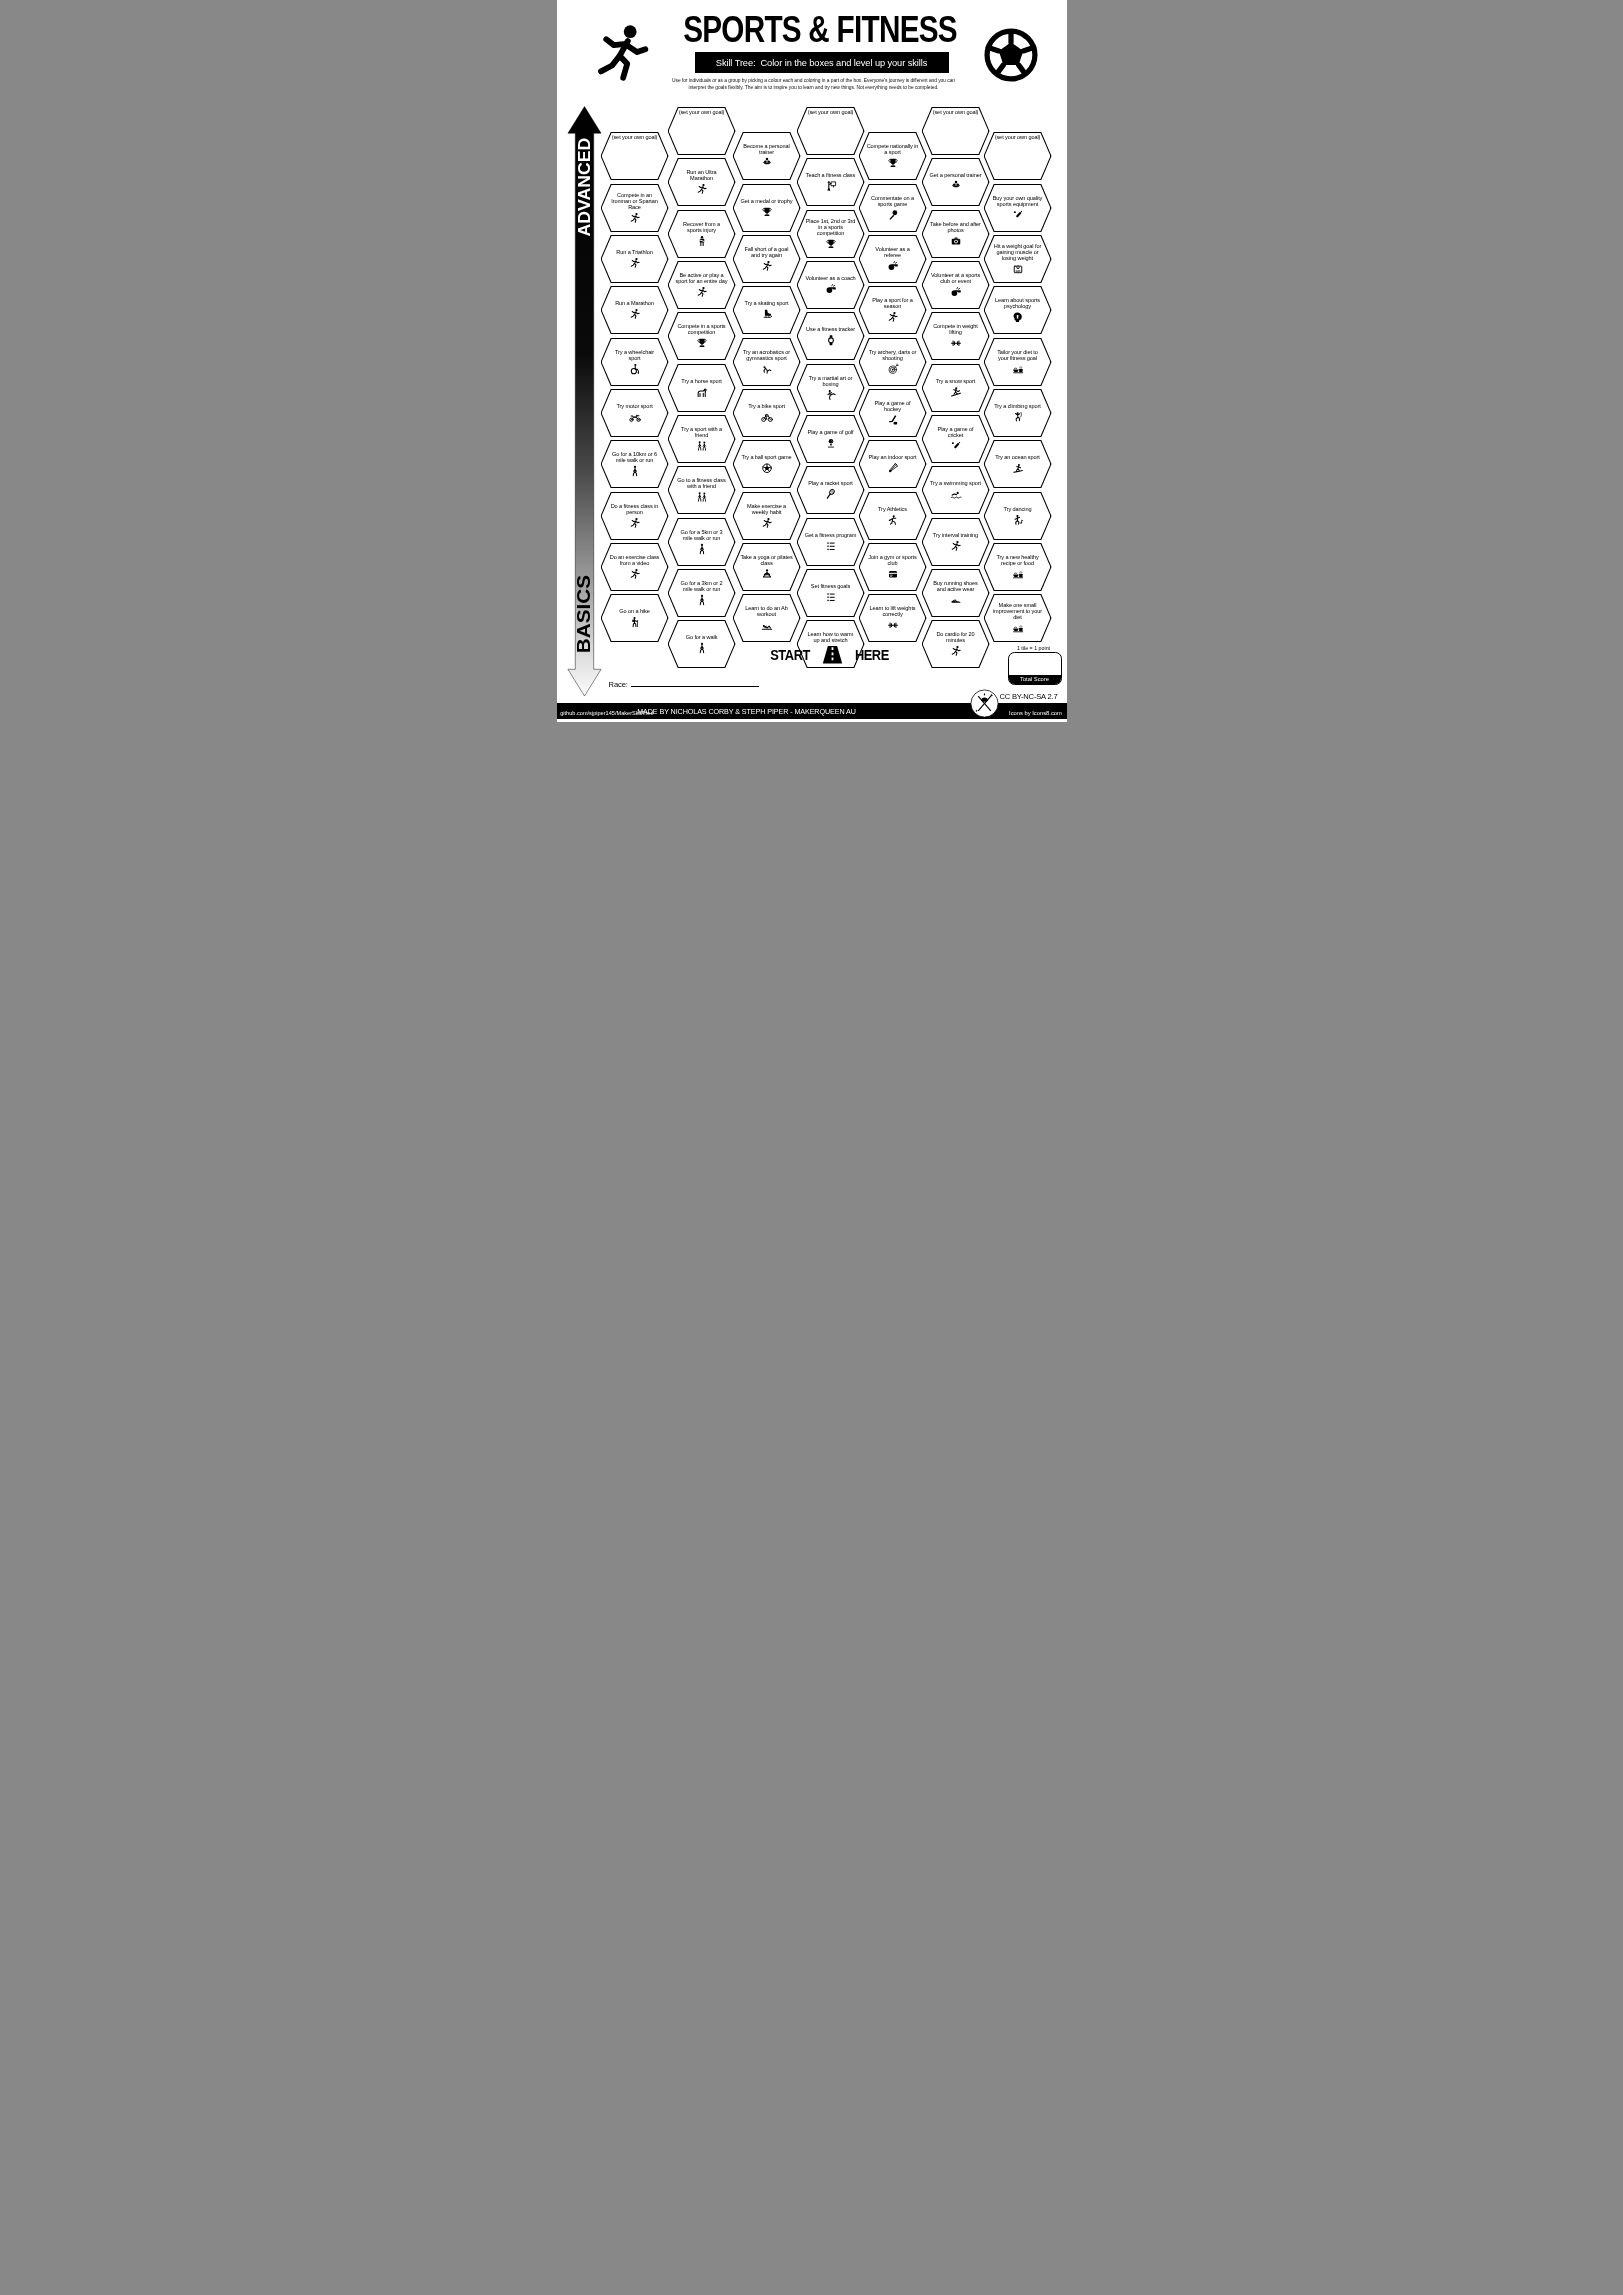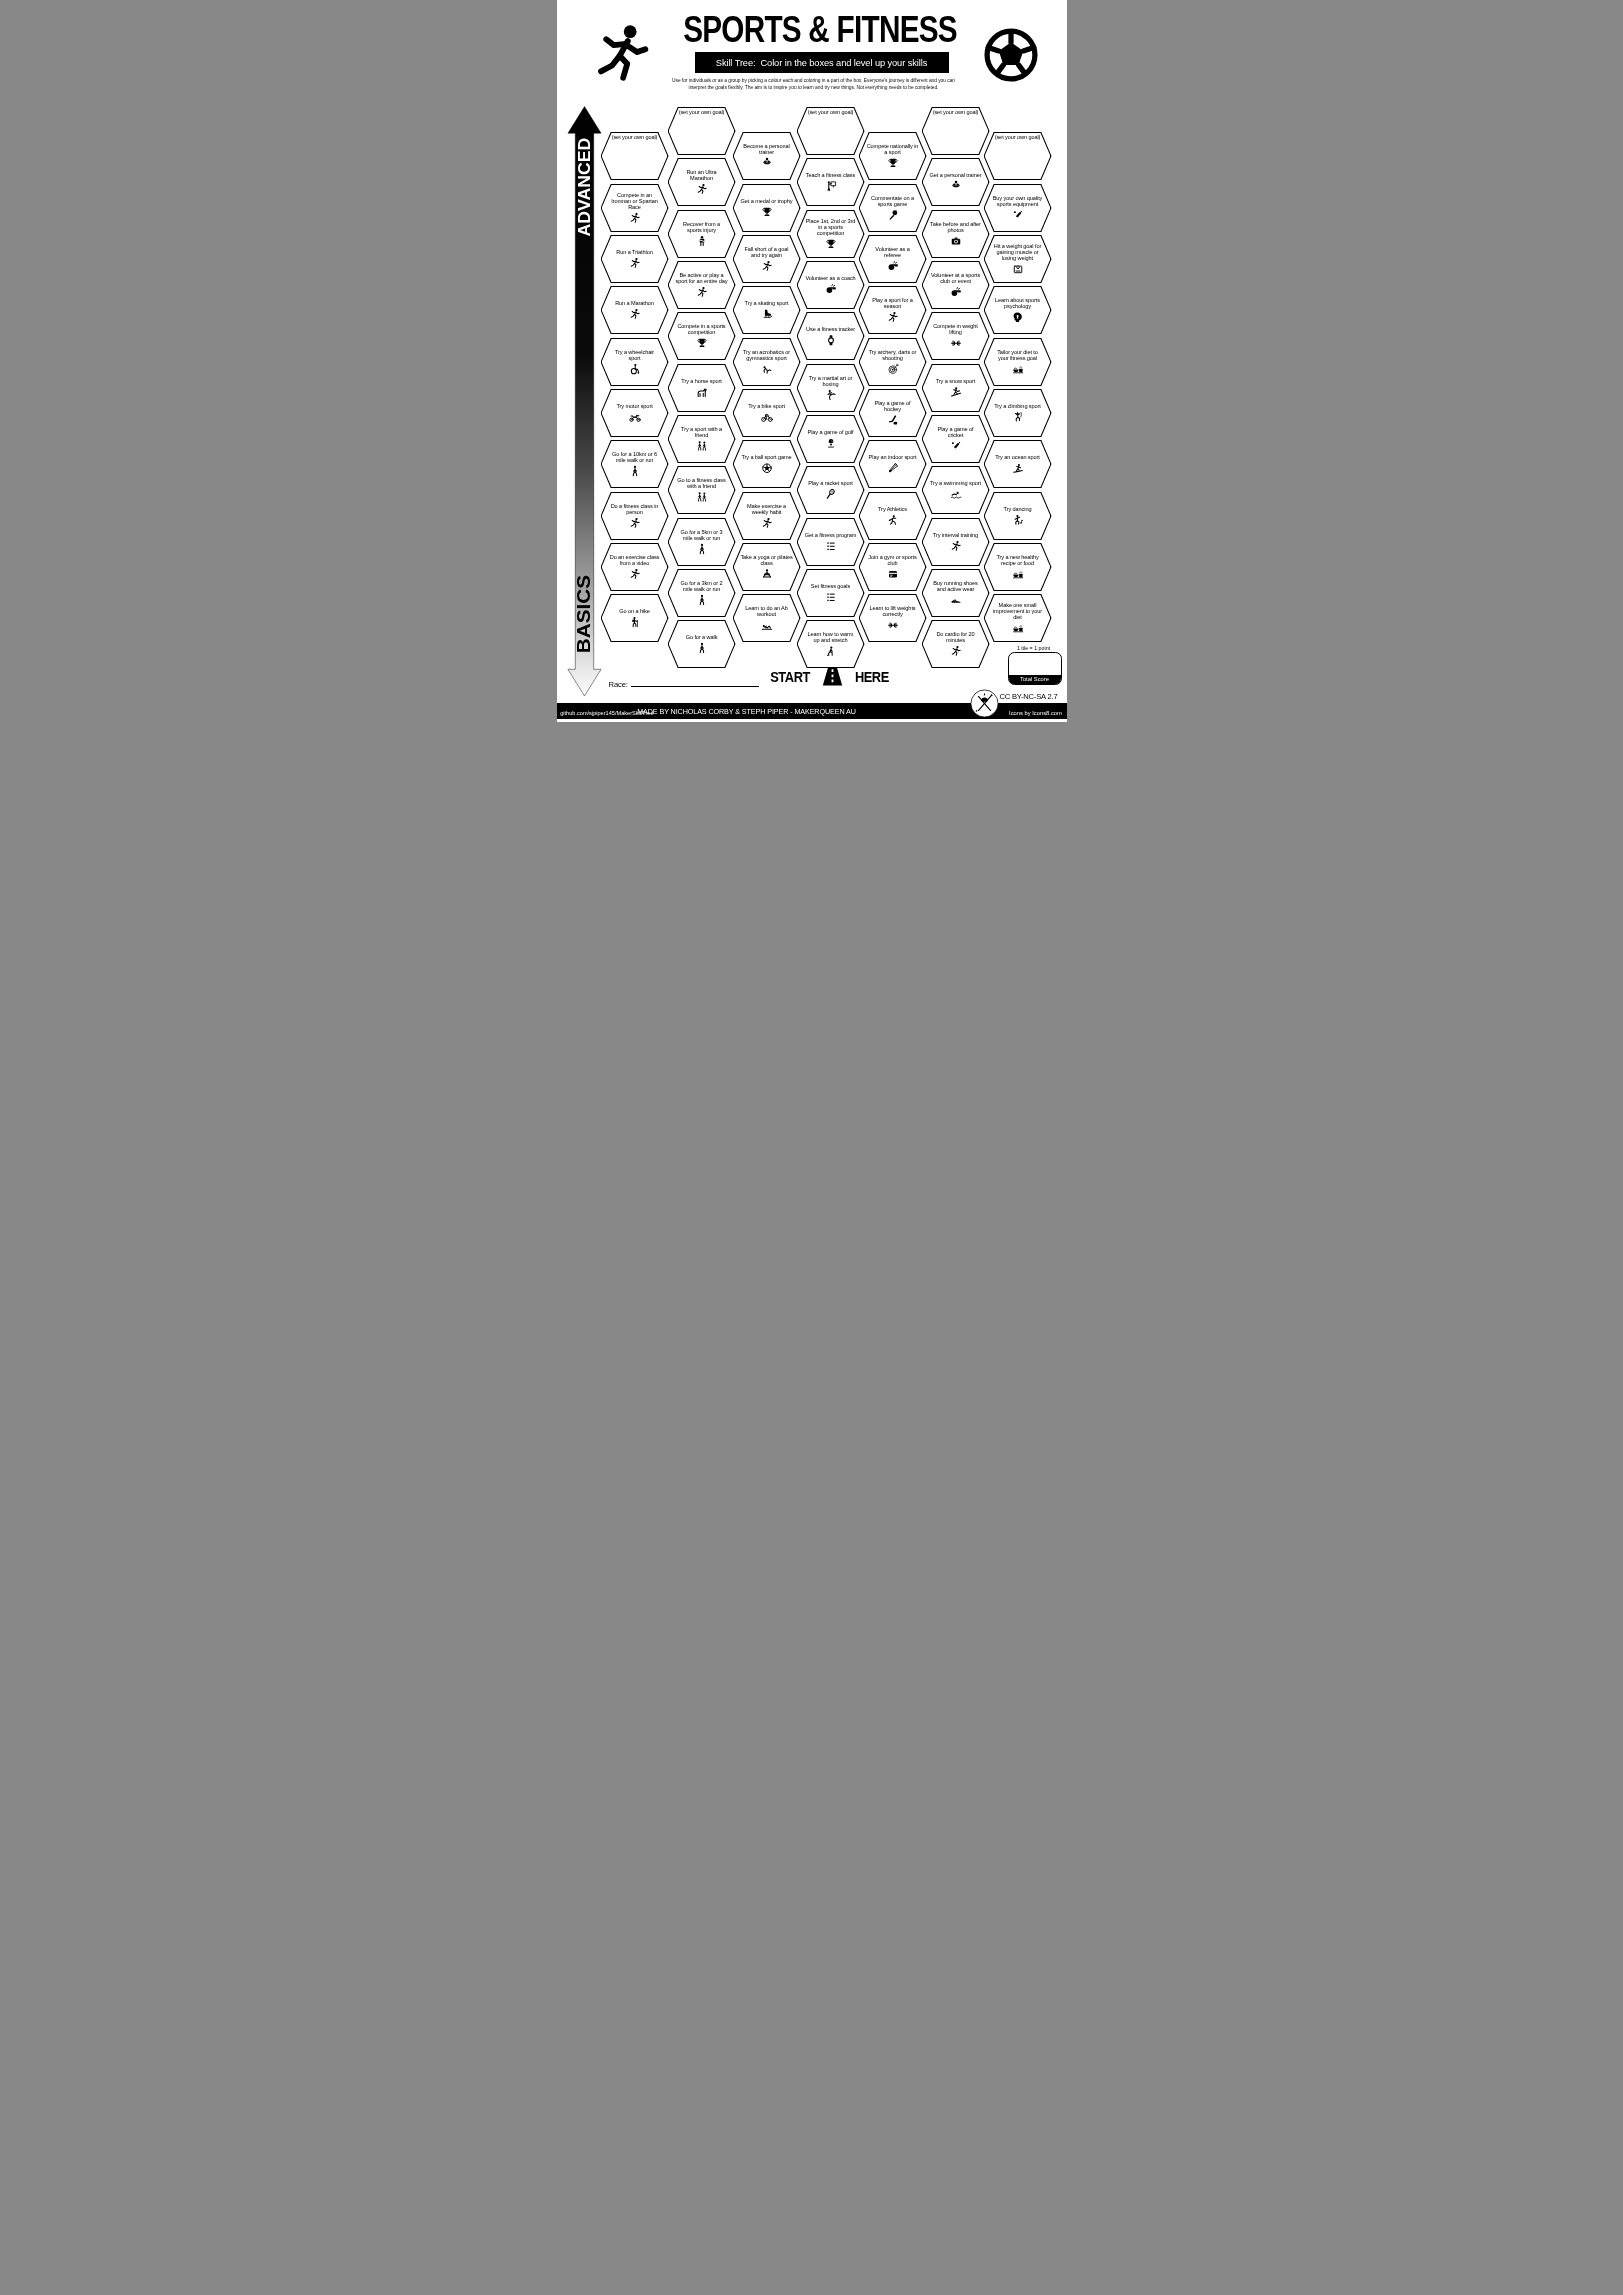--- a/index.html
+++ b/index.html
@@ -28,21 +28,21 @@
                justify-content:center;gap:1.4px;padding:2.3px 7.9px;text-align:center;}
   .hex-label{font-size:5.6px;line-height:1.13;letter-spacing:-0.1px;max-width:54px;}
   .goal .hex-content{justify-content:flex-start;padding-top:1.9px;}
   .hic{width:14px;height:12.5px;flex:0 0 auto;}
   
   .s{fill:none;stroke:#000;stroke-width:2;stroke-linecap:round;stroke-linejoin:round;}
   .f{fill:#000;stroke:none;}
   .w{fill:#fff;stroke:none;}
   .sw{fill:none;stroke:#fff;stroke-linecap:round;}
   
-  #start-here{position:absolute;left:192px;top:667px;width:162px;display:flex;align-items:center;
+  #start-here{position:absolute;left:192px;top:645px;width:162px;display:flex;align-items:center;
               justify-content:center;gap:6px;}
   #start-here .bigword{font-size:14.3px;font-weight:800;letter-spacing:-0.5px;transform:scaleX(.9);}
   #road-svg{width:29px;height:19.4px;}
   
   #name-row{position:absolute;left:52px;top:679px;font-size:7.6px;letter-spacing:-0.1px;}
   #name-line{display:inline-block;width:128px;border-bottom:1.1px solid #000;height:6.5px;margin-left:2.8px;}
   
   #tile-note{position:absolute;left:451px;top:645px;width:52px;text-align:center;font-size:5.3px;}
   #score-box{position:absolute;left:451px;top:652px;width:52px;height:31px;border:1.1px solid #000;
              border-radius:6.5px;overflow:hidden;display:flex;flex-direction:column;background:#fff;}

